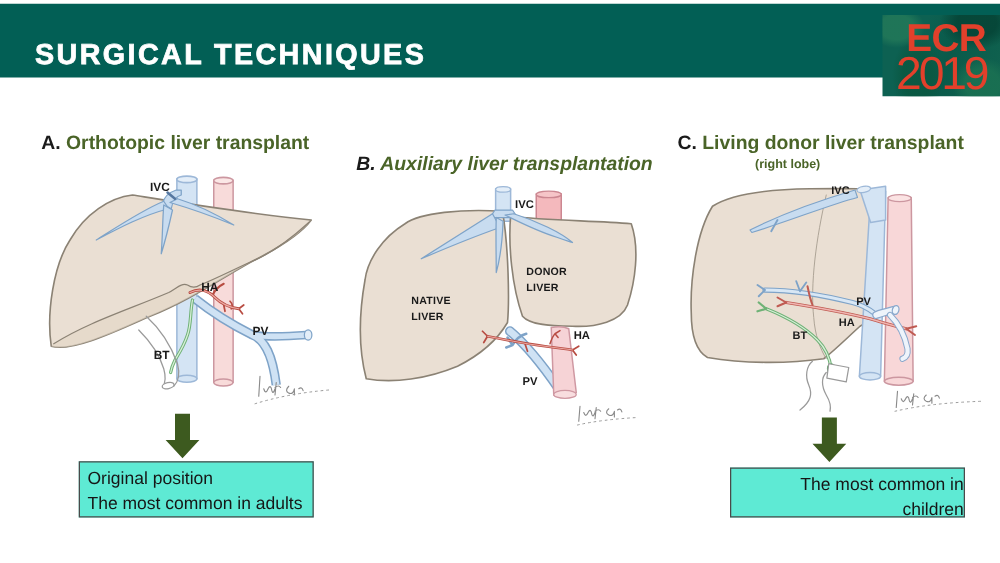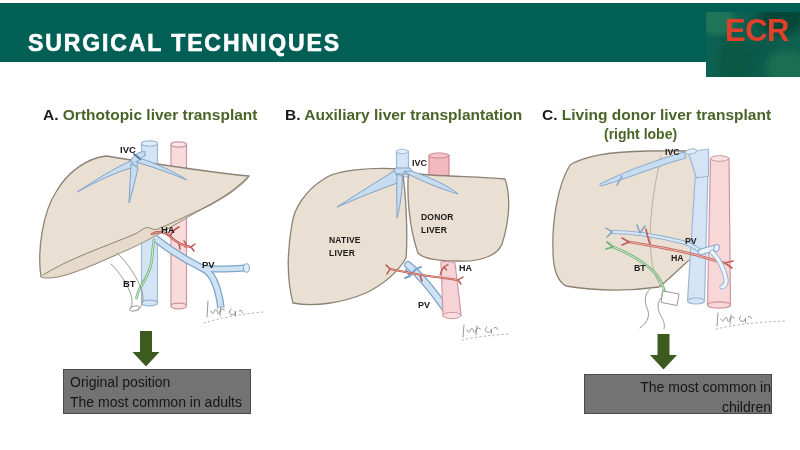--- a/index.html
+++ b/index.html
@@ -10,34 +10,35 @@
     background:
       radial-gradient(ellipse 30px 22px at 12% 15%, rgba(32,118,88,.95) 0 45%, rgba(32,118,88,0) 75%),
       radial-gradient(ellipse 35px 30px at 85% 85%, rgba(26,112,82,.9) 0 40%, rgba(26,112,82,0) 70%),
       radial-gradient(ellipse 40px 28px at 80% 10%, rgba(6,70,56,.95) 0 40%, rgba(6,70,56,0) 75%),
       radial-gradient(ellipse 26px 40px at 30% 75%, rgba(10,88,66,.9) 0 45%, rgba(10,88,66,0) 80%),
       linear-gradient(115deg, #0d6152 0 30%, #0a5a4a 55%, #116350 100%);}
   .ecr{position:absolute;left:4px;top:1px;width:94px;text-align:center;color:#e2402b;font-weight:bold;font-size:31px;letter-spacing:-0.5px;}
   .y2019{position:absolute;left:0;top:26px;width:94px;text-align:center;color:#e2402b;font-weight:normal;font-size:37px;letter-spacing:-2.5px;}
   .h{position:absolute;font-size:15.5px;font-weight:bold;color:#1a1a1a;white-space:nowrap;}
   .h .g{color:#4a6428;}
-  .box{position:absolute;border:1px solid #4a4a4a;background:#737373;font-size:14px;color:#161616;line-height:19.5px;padding:3px 0 0 6px;white-space:nowrap;}
+  .box{position:absolute;border:1px solid #4a4a4a;background:#5eead4;font-size:14px;color:#161616;line-height:19.5px;padding:3px 0 0 6px;white-space:nowrap;}
 </style>
 </head>
 <body>
 <div class="hdr"></div>
 <div class="title">SURGICAL TECHNIQUES</div>
 <div class="logo">
     <div class="ecr">ECR</div>
+    <div class="y2019">2019</div>
   </div>
 
-<div class="h" style="left:43px;top:106px;">A. <span class="g">Orthotopic liver transplant</span></div>
-<div class="h" style="left:285px;top:106px;">B. <span class="g">Auxiliary liver transplantation</span></div>
+<div class="h" style="left:33px;top:106px;">A. <span class="g">Orthotopic liver transplant</span></div>
+<div class="h" style="left:285px;top:123px;font-style:italic;">B. <span class="g">Auxiliary liver transplantation</span></div>
 <div class="h" style="left:542px;top:106px;text-align:center;">C. <span class="g">Living donor liver transplant</span></div>
-<div class="h" style="left:604px;top:126px;font-size:14px;"><span class="g">(right lobe)</span></div>
+<div class="h" style="left:604px;top:126px;font-size:10px;"><span class="g">(right lobe)</span></div>
 
 <div class="box" style="left:63px;top:369px;width:180px;height:40px;">Original position<br>The most common in adults</div>
 <div class="box" style="left:584px;top:374px;width:180px;height:35px;text-align:right;">The most common in<br>children</div>
 
 <svg width="800" height="450" viewBox="0 0 800 450" style="position:absolute;left:0;top:0;">
 <defs>
   <g id="arrow">
     <path d="M -6,0 H 6 V 21 H 13.5 L 0,35.5 L -13.5,21 H -6 Z" fill="#3d5a1f"></path>
   </g>
 </defs>

